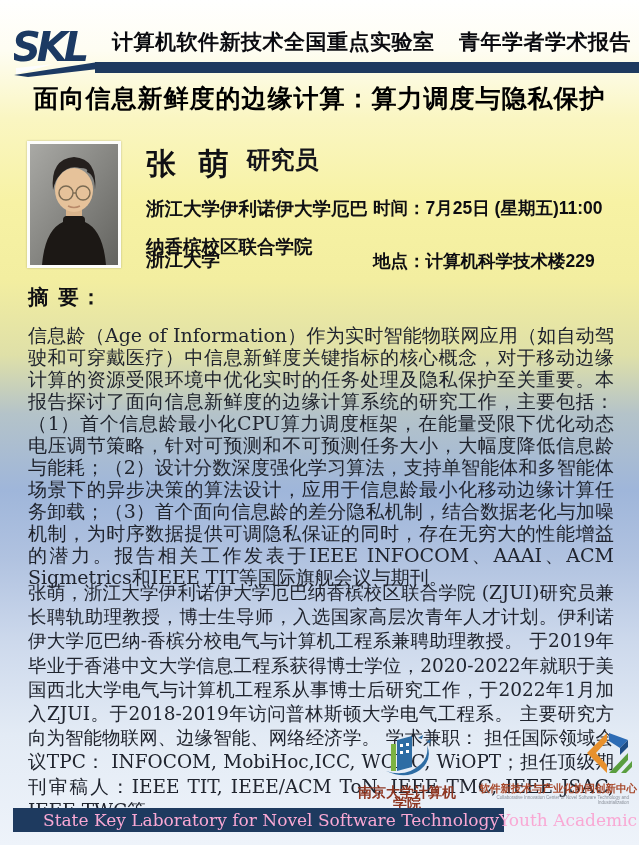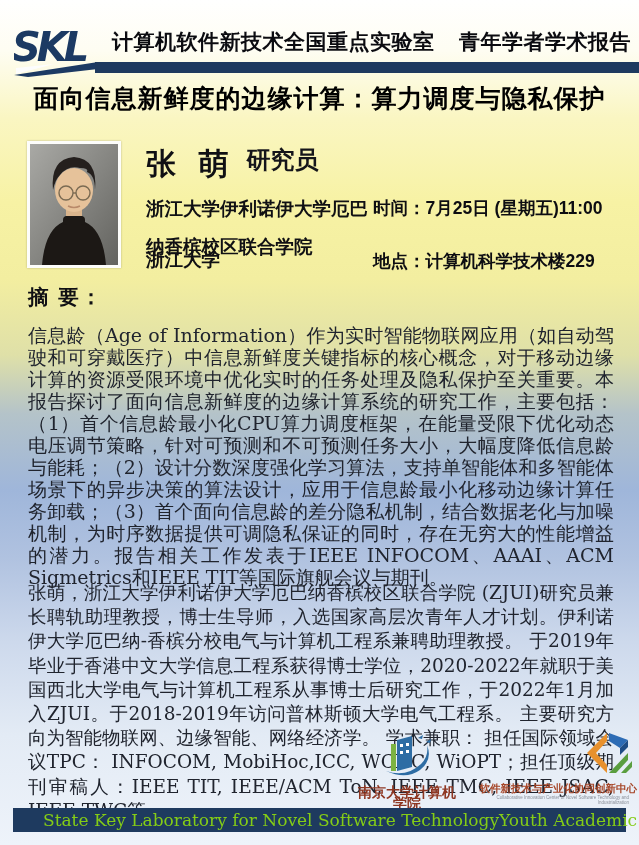--- a/index.html
+++ b/index.html
@@ -64,25 +64,25 @@
     font-size:18.5px;line-height:24.2px;color:#20242e;
     text-align:justify;
   }
   .logo-block{position:absolute;text-align:center;}
   .logo-nju{left:352px;top:733px;width:110px;}
   .logo-cic{left:477px;top:729px;width:160px;text-align:right;}
   .logo-cn{font-size:14px;font-weight:bold;color:#8e3722;line-height:11px;margin-top:2px;}
   .logo-cic .logo-cn{font-size:10.5px;color:#a64628;}
   .logo-en{font-size:5px;color:#8a8f99;line-height:6px;transform:scale(.9);}
   .footer-bar{
-    position:absolute;left:13px;top:808px;width:613px;height:24px;
+    position:absolute;left:13px;top:808px;width:491px;height:24px;
     background:#1e3a5f;
     display:flex;align-items:center;justify-content:space-between;
     padding:0 30px;box-sizing:border-box;
-    font-family:"DejaVu Serif",serif;font-size:17px;color:#84cc16;
+    font-family:"DejaVu Serif",serif;font-size:17px;color:#f9a8d4;
     white-space:nowrap;
   }
 </style>
 </head>
 <body>
 
 <div class="poster">
 
   <div class="hdr-logo">
     <svg width="88" height="54" viewBox="0 0 88 54">

